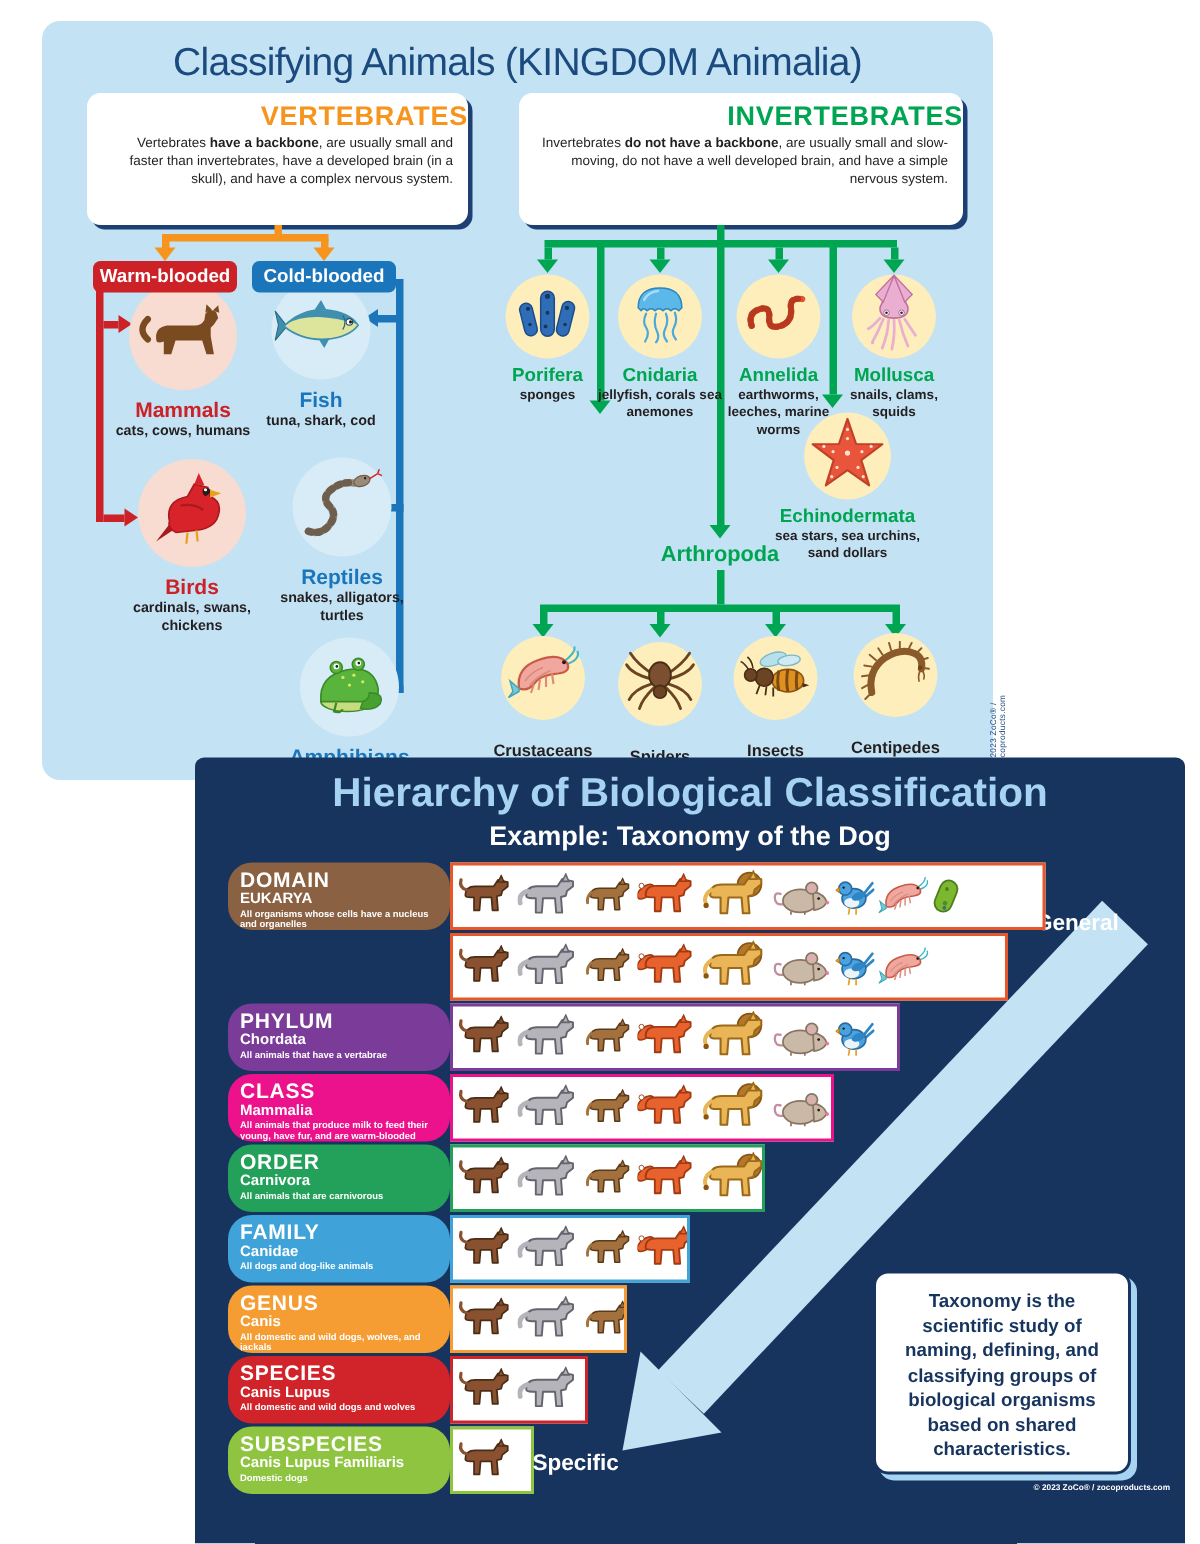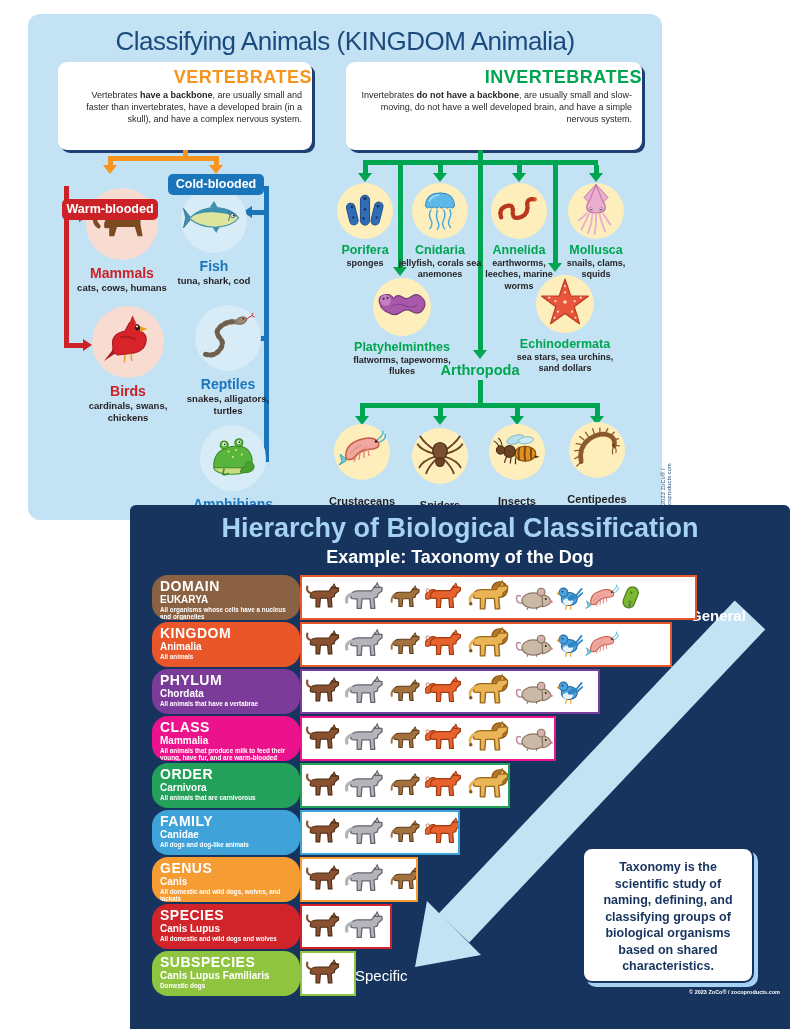--- a/index.html
+++ b/index.html
@@ -17,21 +17,21 @@
   .ph{font-size:18px;font-weight:bold;letter-spacing:0.5px;}
   .ph.o{color:var(--orange);} .ph.g{color:var(--green);}
   .pd{margin:2px 10px 0 10px;font-size:9px;line-height:1.32;color:var(--text-dark);}
   .ln{position:absolute;background:var(--c);}
   .ah{position:absolute;width:0;height:0;}
   .ah.down{border-left:7px solid transparent;border-right:7px solid transparent;border-top:9px solid var(--c);}
   .ah.right{border-top:6px solid transparent;border-bottom:6px solid transparent;border-left:9px solid var(--c);}
   .ah.left{border-top:6px solid transparent;border-bottom:6px solid transparent;border-right:9px solid var(--c);}
   .blabel{position:absolute;width:96px;height:21px;border-radius:5px;z-index:3;
       color:#fff;font-size:12.5px;font-weight:bold;text-align:center;line-height:21px;}
-  #warm-label{left:34px;top:160px;background:var(--red);margin-top:25px;}
+  #warm-label{left:34px;top:160px;background:var(--red);}
   #cold-label{left:140px;top:160px;background:var(--blue);}
   .vgroup,.phy,.arth{position:absolute;display:flex;flex-direction:column;align-items:center;z-index:2;}
   .circ{border-radius:50%;display:flex;align-items:center;justify-content:center;overflow:visible;}
   .gname{font-size:14px;font-weight:bold;margin-top:5px;}
   .gname.r{color:var(--red);} .gname.b{color:var(--blue);} .gname.g{color:var(--green);}
   .gex{font-size:9.5px;font-weight:bold;color:var(--text-dark);text-align:center;line-height:1.25;margin-top:1px;}
   .phy .gname{font-size:12.5px;margin-top:4px;}
   .phy .gex{font-size:9px;}
   .arth .gname{font-size:11px;color:var(--text-dark);margin-top:15px;}
   #arthro-label{position:absolute;left:382px;top:348px;width:140px;text-align:center;
@@ -40,21 +40,21 @@
       transform:rotate(-90deg);transform-origin:0 0;letter-spacing:0.2px;}
   
   #p2{position:absolute;left:130px;top:505px;width:660px;height:572px;background:var(--navy);
       border-radius:6px;z-index:2;}
   #p2 h2{margin:0;position:absolute;left:0;top:8px;width:100%;text-align:center;
       font-size:27px;font-weight:bold;color:var(--light-blue);}
   #p2 .sub{position:absolute;left:0;top:42px;width:100%;text-align:center;
       font-size:18px;font-weight:bold;color:#ffffff;}
   #big-arrow{position:absolute;left:0;top:0;z-index:1;pointer-events:none;}
   #general{position:absolute;left:560px;top:102px;font-size:15px;font-weight:bold;color:#fff;z-index:2;}
-  #specific{position:absolute;left:225px;top:462px;font-size:15px;font-weight:normal;color:#fff;z-index:3;text-align:right;}
+  #specific{position:absolute;left:225px;top:462px;font-size:15px;font-weight:bold;color:#fff;z-index:3;text-align:right;}
   #rows{position:absolute;left:22px;top:70px;width:620px;height:425px;z-index:2;}
   .row{position:absolute;left:0;height:45px;}
   .rhead{position:absolute;left:0;top:0;width:148px;height:45px;box-sizing:border-box;
       padding:4px 4px 0 8px;color:#fff;overflow:hidden;border-radius:16px;}
   .rlevel{font-size:14px;font-weight:bold;letter-spacing:0.5px;line-height:1.05;}
   .rtaxon{font-size:10px;font-weight:bold;line-height:1.15;}
   .rdesc{font-size:6.3px;font-weight:bold;line-height:1.15;margin-top:1px;}
   .rstrip{position:absolute;left:148px;top:0;height:45px;background:#fff;box-sizing:border-box;
       border:2px solid #fff;display:flex;align-items:center;gap:2px;padding:0 3px;overflow:hidden;}
   .ricon{display:flex;align-items:center;}
@@ -267,33 +267,20 @@
               <circle cx="21" cy="37" r="1.2" fill="#2a1a2a"></circle>
               <circle cx="35" cy="37" r="2.6" fill="#fff" stroke="#9a5a80" stroke-width="0.8"></circle>
               <circle cx="35" cy="37" r="1.2" fill="#2a1a2a"></circle>
               <path d="M18 43 Q13 55 8 64 M23 44 Q22 58 17 70 M28 44 Q29 58 26 71 M33 44 Q36 57 41 68 M38 43 Q44 52 48 58 M15 42 Q8 50 4 52" fill="none" stroke="#eaaed0" stroke-width="2.6" stroke-linecap="round"></path>
               <circle cx="8" cy="65" r="1.4" fill="#e8a8c8"></circle>
             </svg></span>
       </div>
       <div class="gname g">Mollusca</div>
       <div class="gex" style="width:86px">snails, clams, squids</div>
     </div>
-    <div class="phy" style="left:312px;top:264px;width:124px">
-      <div class="circ" style="width:58px;height:58px;background:var(--circle-yellow)">
-        <span><svg width="60" height="36" viewBox="0 0 76 46">
-              <path d="M10 22 Q6 12 16 10 Q24 8 27 15 Q32 8 39 13 Q44 17 50 12 Q57 7 63 13 Q70 19 66 27 Q60 37 50 31 Q43 27 37 32 Q29 38 21 33 Q11 29 10 22 Z" fill="#a858a8" stroke="#7a3a7a" stroke-width="1.5" stroke-linejoin="round"></path>
-              <circle cx="17" cy="17" r="7" fill="#c77fc4"></circle>
-              <circle cx="14.5" cy="15" r="1.2" fill="#2a1a2a"></circle>
-              <circle cx="19.5" cy="14" r="1.2" fill="#2a1a2a"></circle>
-              <path d="M26 24 Q34 20 42 24 Q50 28 58 23" fill="none" stroke="#8a3f96" stroke-width="1.6"></path>
-            </svg></span>
-      </div>
-      <div class="gname g">Platyhelminthes</div>
-      <div class="gex" style="width:118px">flatworms, tapeworms, flukes</div>
-    </div>
     <div class="phy" style="left:475px;top:261px;width:124px">
       <div class="circ" style="width:58px;height:58px;background:var(--circle-yellow)">
         <span><svg width="56" height="56" viewBox="0 0 64 64">
               <path d="M32 6 L38.5 25.1 L58.6 25.3 L42.5 37.4 L48.5 56.7 L32 45 L15.5 56.7 L21.5 37.4 L5.4 25.3 L25.5 25.1 Z" fill="#e8553a" stroke="#c04028" stroke-width="1.6" stroke-linejoin="round"></path>
               <circle cx="32" cy="14" r="1.2" fill="#fde0c8"></circle>
               <circle cx="32" cy="21" r="1.2" fill="#fde0c8"></circle>
               <circle cx="50" cy="27" r="1.2" fill="#fde0c8"></circle>
               <circle cx="43" cy="31" r="1.2" fill="#fde0c8"></circle>
               <circle cx="44" cy="50" r="1.2" fill="#fde0c8"></circle>
               <circle cx="40" cy="43" r="1.2" fill="#fde0c8"></circle>
@@ -464,25 +451,20 @@
                   <rect x="5" y="6" width="15" height="28" rx="7.5" fill="#7cb82f" stroke="#4f7d1d" stroke-width="1.6"></rect>
                   <circle cx="11" cy="14" r="1.6" fill="#4f7d1d"></circle>
                   <circle cx="14" cy="26" r="2" fill="#4f7d1d" opacity="0.8"></circle>
                   <circle cx="15" cy="30" r="1.6" fill="#2f6e8a"></circle>
                 </g>
               </svg>
             </span>
           </div>
         </div>
         <div class="row" style="top: 47px; width: 520px;">
-          <div class="rhead" style="background: rgb(232, 86, 42);">
-            <div class="rlevel">KINGDOM</div>
-            <div class="rtaxon">Animalia</div>
-            <div class="rdesc">All animals</div>
-          </div>
           <div class="rstrip" style="width: 372px; border-color: rgb(232, 86, 42);">
             <span class="ricon">
               <svg width="38" height="29" viewBox="0 0 52 40">
                 <path d="M7 19 C7 13 11 11 16 11 L33 11 L37 5 L46 7 L46 11 L41 15 L40 19 L36 20 L37 33 L32 33 L31 21 L21 21 L20 33 L15 33 L15 21 L12 21 C8 21 7 20 7 19 Z" fill="#8a5130" stroke="#4a2d15" stroke-width="1.6" stroke-linejoin="round"></path>
                 <path d="M37 7 L40 1 L42.5 7 Z" fill="#8a5130" stroke="#4a2d15" stroke-width="1.3"></path>
                 <path d="M8 14 Q1 12 3 5" fill="none" stroke="#8a5130" stroke-width="3" stroke-linecap="round"></path>
               </svg>
             </span>
             <span class="ricon">
               <svg width="42" height="32" viewBox="0 0 52 40">

